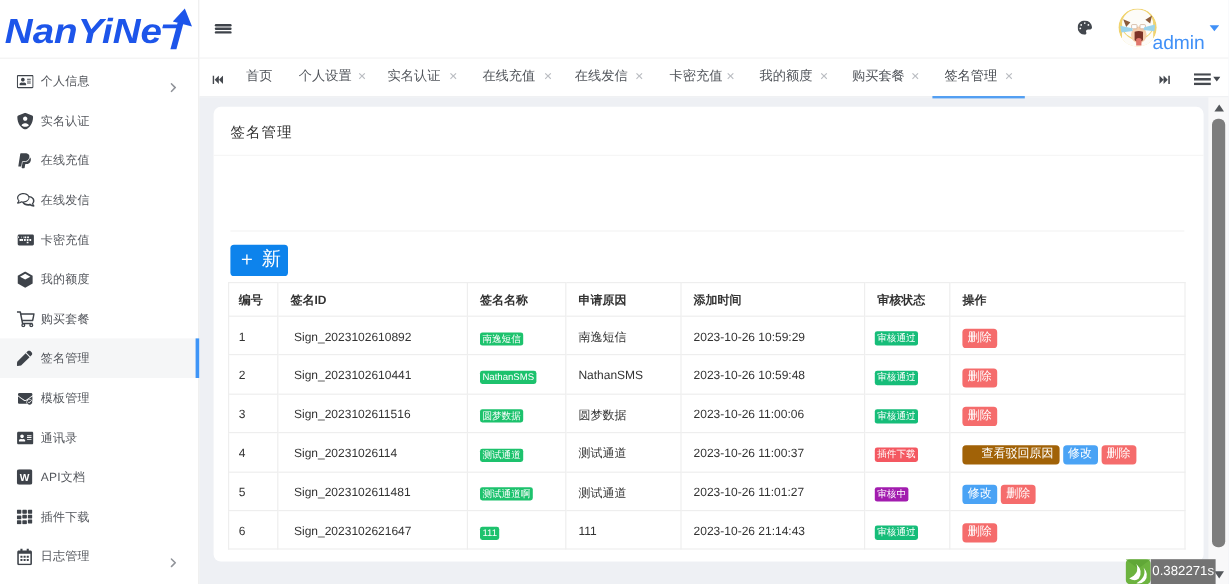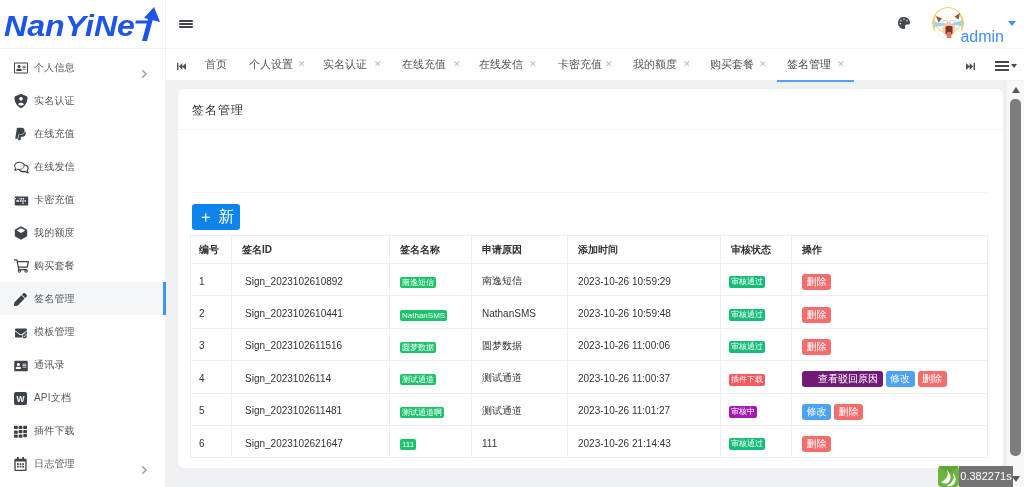--- a/index.html
+++ b/index.html
@@ -48,21 +48,21 @@
 #tbl td:nth-child(2) { padding-left:13px; }
 #tbl td:nth-child(6) { padding-left:8px; }
 .tag { display:inline-block; background:#1dc26d; color:#fff; font-size:8px; line-height:11px; height:11px; padding:0 2px; border-radius:2px; vertical-align:middle; position:relative; top:1px; }
 .badge { display:inline-block; color:#fff; font-size:8px; line-height:12px; height:12px; padding:0 2px; border-radius:2px; vertical-align:middle; position:relative; top:1px; }
 .bg { background:#16bd79; }
 .br { background:#f45861; }
 .bb { background:#a21caf; }
 .btn { display:inline-block; color:#fff; font-size:10px; line-height:16px; height:16px; padding:0 4.5px; border-radius:3px; vertical-align:middle; margin-right:3px; letter-spacing:0; position:relative; top:1px; }
 .btn.red { background:#f56c6c; }
 .btn.blue { background:#4aa3f5; }
-.btn.org { background:#701a75;padding-left:16px; }
+.btn.org { background:#a16207;padding-left:16px; }
 
 
 #sbar { left:1007px; top:81px; width:17px; height:406px; background:#f8f8f9; z-index:9; }
 #sthumb { position:absolute; left:3px; top:18px; width:11px; height:357px; background:#7d7d7d; border-radius:5px; }
 .sarr { position:absolute; left:4.5px; width:0; height:0; border-left:4.5px solid transparent; border-right:4.5px solid transparent; }
 #sup { top:6px; border-bottom:6px solid #55585c; }
 #sdown { bottom:5px; border-top:6px solid #55585c; }
 
 
 #timer { left:938px; top:466px; height:21px; z-index:10; }

